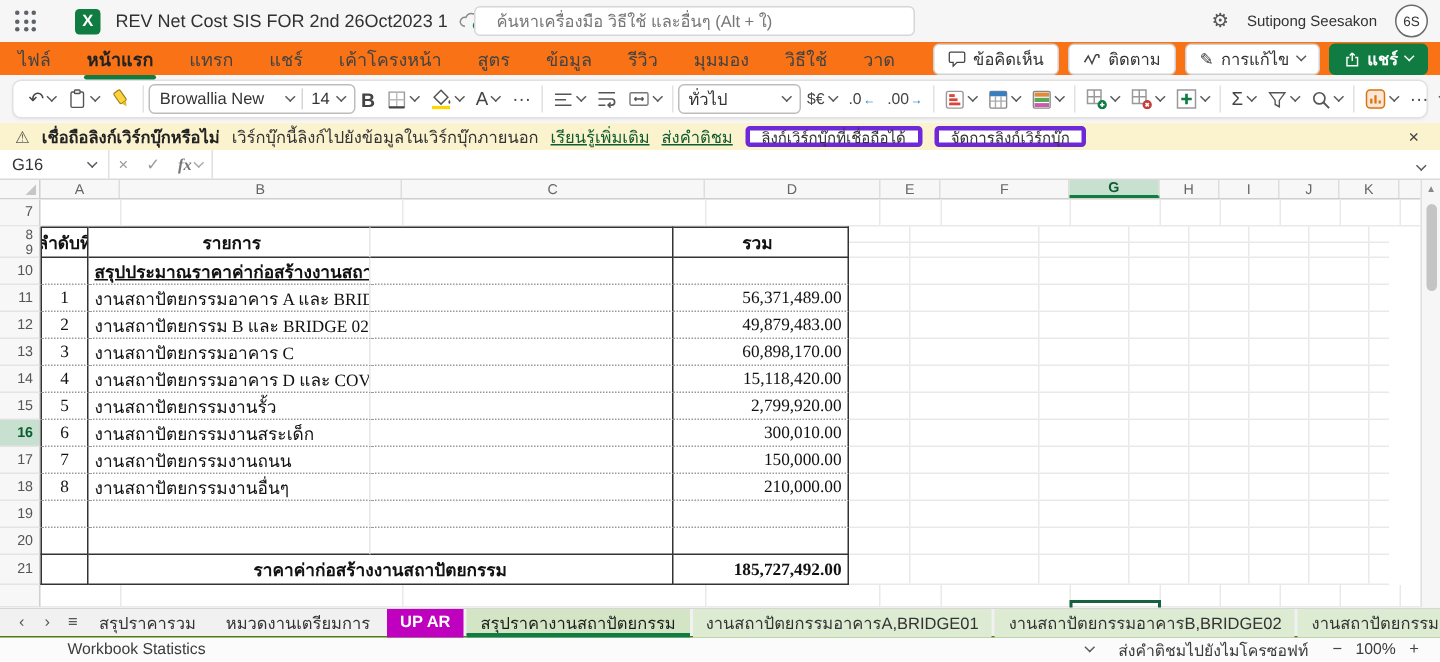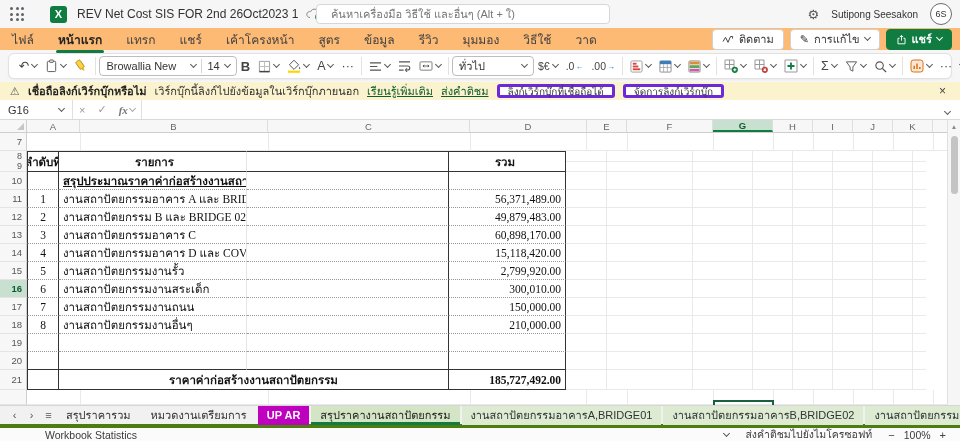--- a/index.html
+++ b/index.html
@@ -17,21 +17,21 @@
   .doctitle{font-size:12px;color:#323130;margin-right:7px;white-space:nowrap}
   .searchbox{position:absolute;left:316px;top:4px;width:294px;height:20px;background:#fff;
     border:1px solid #d6d6d6;border-radius:4px;display:flex;align-items:center;padding-left:14px}
   .searchbox span{font-size:11px;color:#767676;white-space:nowrap;overflow:hidden}
   .tbright{position:absolute;right:8px;top:0;height:28px;display:flex;align-items:center;gap:12px}
   .gear{font-size:13px;color:#555;cursor:pointer}
   .uname{font-size:10px;color:#333}
   .avatar{width:22px;height:22px;border-radius:50%;border:1px solid #6b6b6b;background:#fff;
     font-size:9px;color:#333;display:flex;align-items:center;justify-content:center}
   
-  #menubar{height:22px;background:#fdba74;display:flex;align-items:center;padding-left:10px;position:relative}
+  #menubar{height:22px;background:#f97316;display:flex;align-items:center;padding-left:10px;position:relative}
   .mtab{font-size:12px;color:#424242;margin-right:20px;position:relative;padding:2px 2px;cursor:pointer;white-space:nowrap}
   .mtab.active{font-weight:bold;color:#222}
   .mtab.active::after{content:"";position:absolute;left:0;right:0;bottom:-2px;height:3px;border-radius:2px;background:#107c41}
   .mright{position:absolute;right:8px;display:flex;align-items:center;gap:6px}
   .mbtn{height:21px;border:1px solid #d1d1d1;border-radius:4px;background:#fff;display:flex;
     align-items:center;gap:5px;padding:0 9px;font-size:11px;color:#333;cursor:pointer;white-space:nowrap}
   .mbtn.green{background:#107c41;border-color:#107c41;color:#fff;font-weight:600}
   .mbtn.green .chev{border-color:#fff}
   
   #ribbonwrap{height:32px;background:#f6f6f6;padding:3px 8px}
@@ -122,21 +122,21 @@
   #sheetbar{height:19px;background:#f1f1f1;border-top:1px solid #d6d6d6;display:flex;align-items:center;padding-left:6px}
   .snav{font-size:11px;color:#555;width:17px;text-align:center;cursor:pointer;flex:none}
   .stab{height:19px;display:flex;align-items:center;padding:0 9px;font-size:11px;color:#333;
     position:relative;cursor:pointer;white-space:nowrap;margin-right:2px;flex:none}
   .stab.green{background:#dcebd2}
   .stab.activeTab{background:#d3e5c4;font-weight:normal;color:#1d1d1d}
   .stab.activeTab::after{content:"";position:absolute;left:0;right:0;bottom:0;height:2.5px;background:#107c41}
   .stab.magenta{background:#bf00bf;color:#fff;font-weight:600}
   .trunc{max-width:104px;overflow:hidden}
   
-  #statusbar{height:17px;background:#fbfbfb;border-top:4px solid #4d7c0f;display:flex;
+  #statusbar{height:17px;background:#fbfbfb;border-top:1px solid #4d7c0f;display:flex;
     align-items:center;justify-content:space-between;font-size:10.5px;color:#3b3b3b}
   .sbleft{margin-left:45px;cursor:pointer}
   .sbright{display:flex;align-items:center;gap:16px;margin-right:14px}
   .zoomctl{display:flex;align-items:center;gap:9px}
   .zbtn{cursor:pointer;font-size:11px;color:#444}
 </style>
 </head>
 <body>
 
 <div id="topbar">
@@ -178,20 +178,28 @@
   <span class="mtab">เค้าโครงหน้า</span>
   <span class="mtab">สูตร</span>
   <span class="mtab">ข้อมูล</span>
   <span class="mtab">รีวิว</span>
   <span class="mtab">มุมมอง</span>
   <span class="mtab">วิธีใช้</span>
   <span class="mtab">วาด</span>
   <div class="mright">
     <div class="mbtn">
       <span>
+          <svg width="12" height="12" viewBox="0 0 14 14">
+            <path d="M2 2 h10 a1 1 0 0 1 1 1 v6 a1 1 0 0 1 -1 1 h-5 l-3 3 v-3 H2 a1 1 0 0 1 -1 -1 V3 a1 1 0 0 1 1-1z" fill="none" stroke="#444"></path>
+          </svg>
+        </span>
+      <span>ข้อคิดเห็น</span>
+    </div>
+    <div class="mbtn">
+      <span>
           <svg width="12" height="10" viewBox="0 0 14 12">
             <path d="M1 9 l3-5 3 6 3-7" fill="none" stroke="#444" stroke-width="1.2"></path>
             <path d="M10 3 h2.5 M12.5 3 v2.5" stroke="#444" stroke-width="1.2" fill="none"></path>
           </svg>
         </span>
       <span>ติดตาม</span>
     </div>
     <div class="mbtn">
       <span>✎</span>
       <span>การแก้ไข</span>

